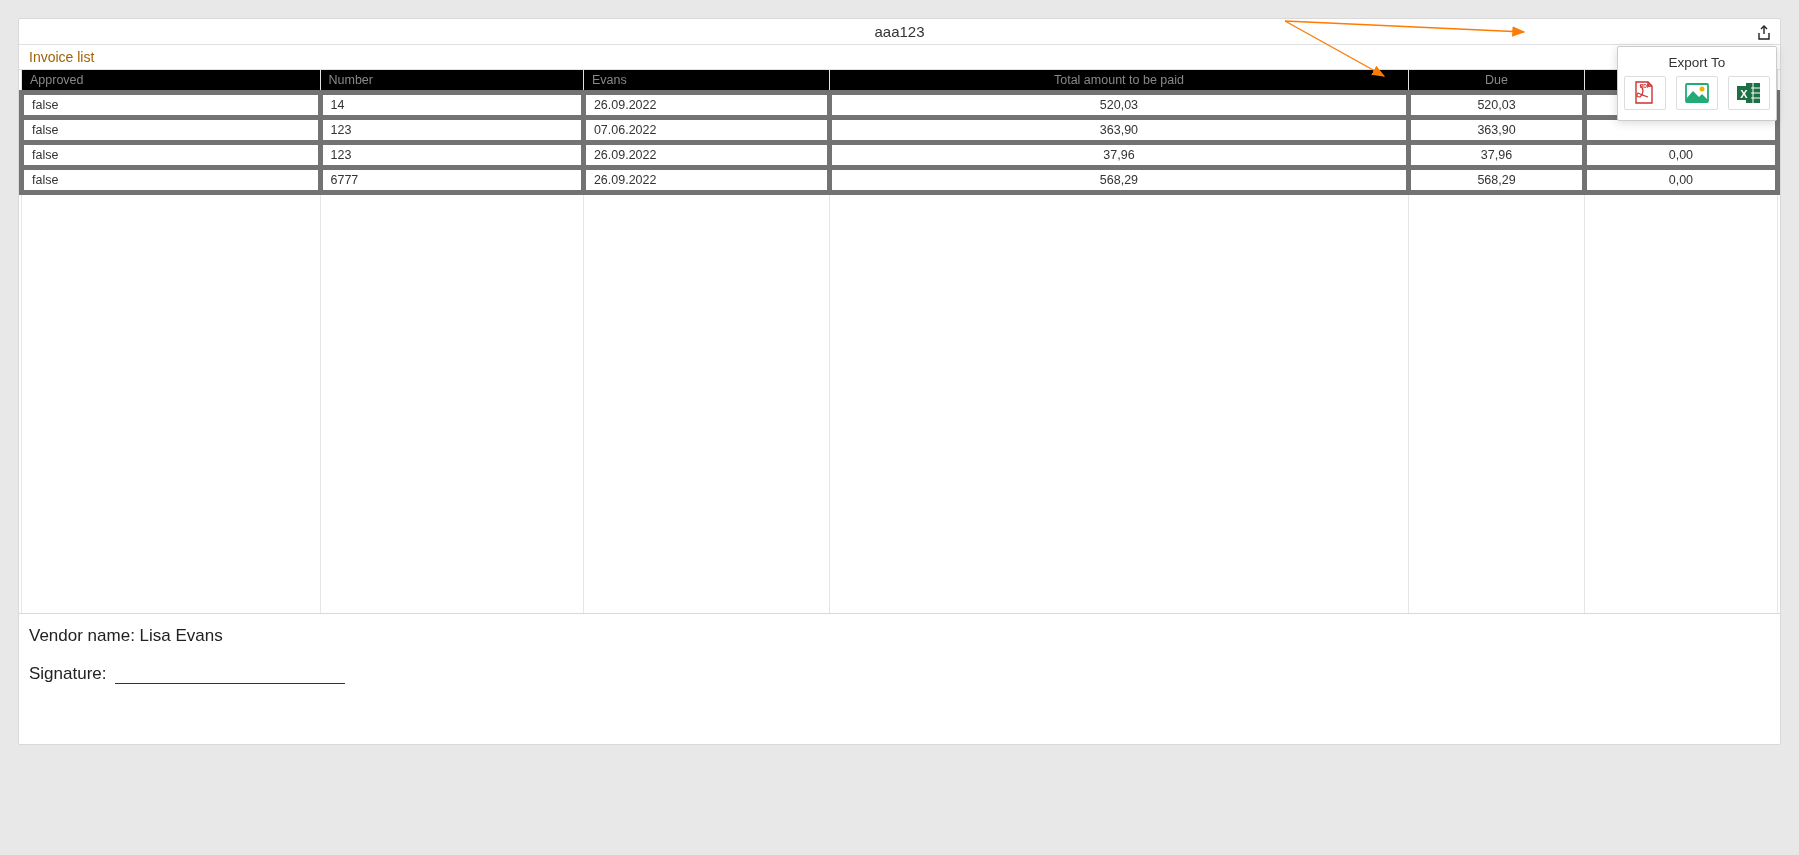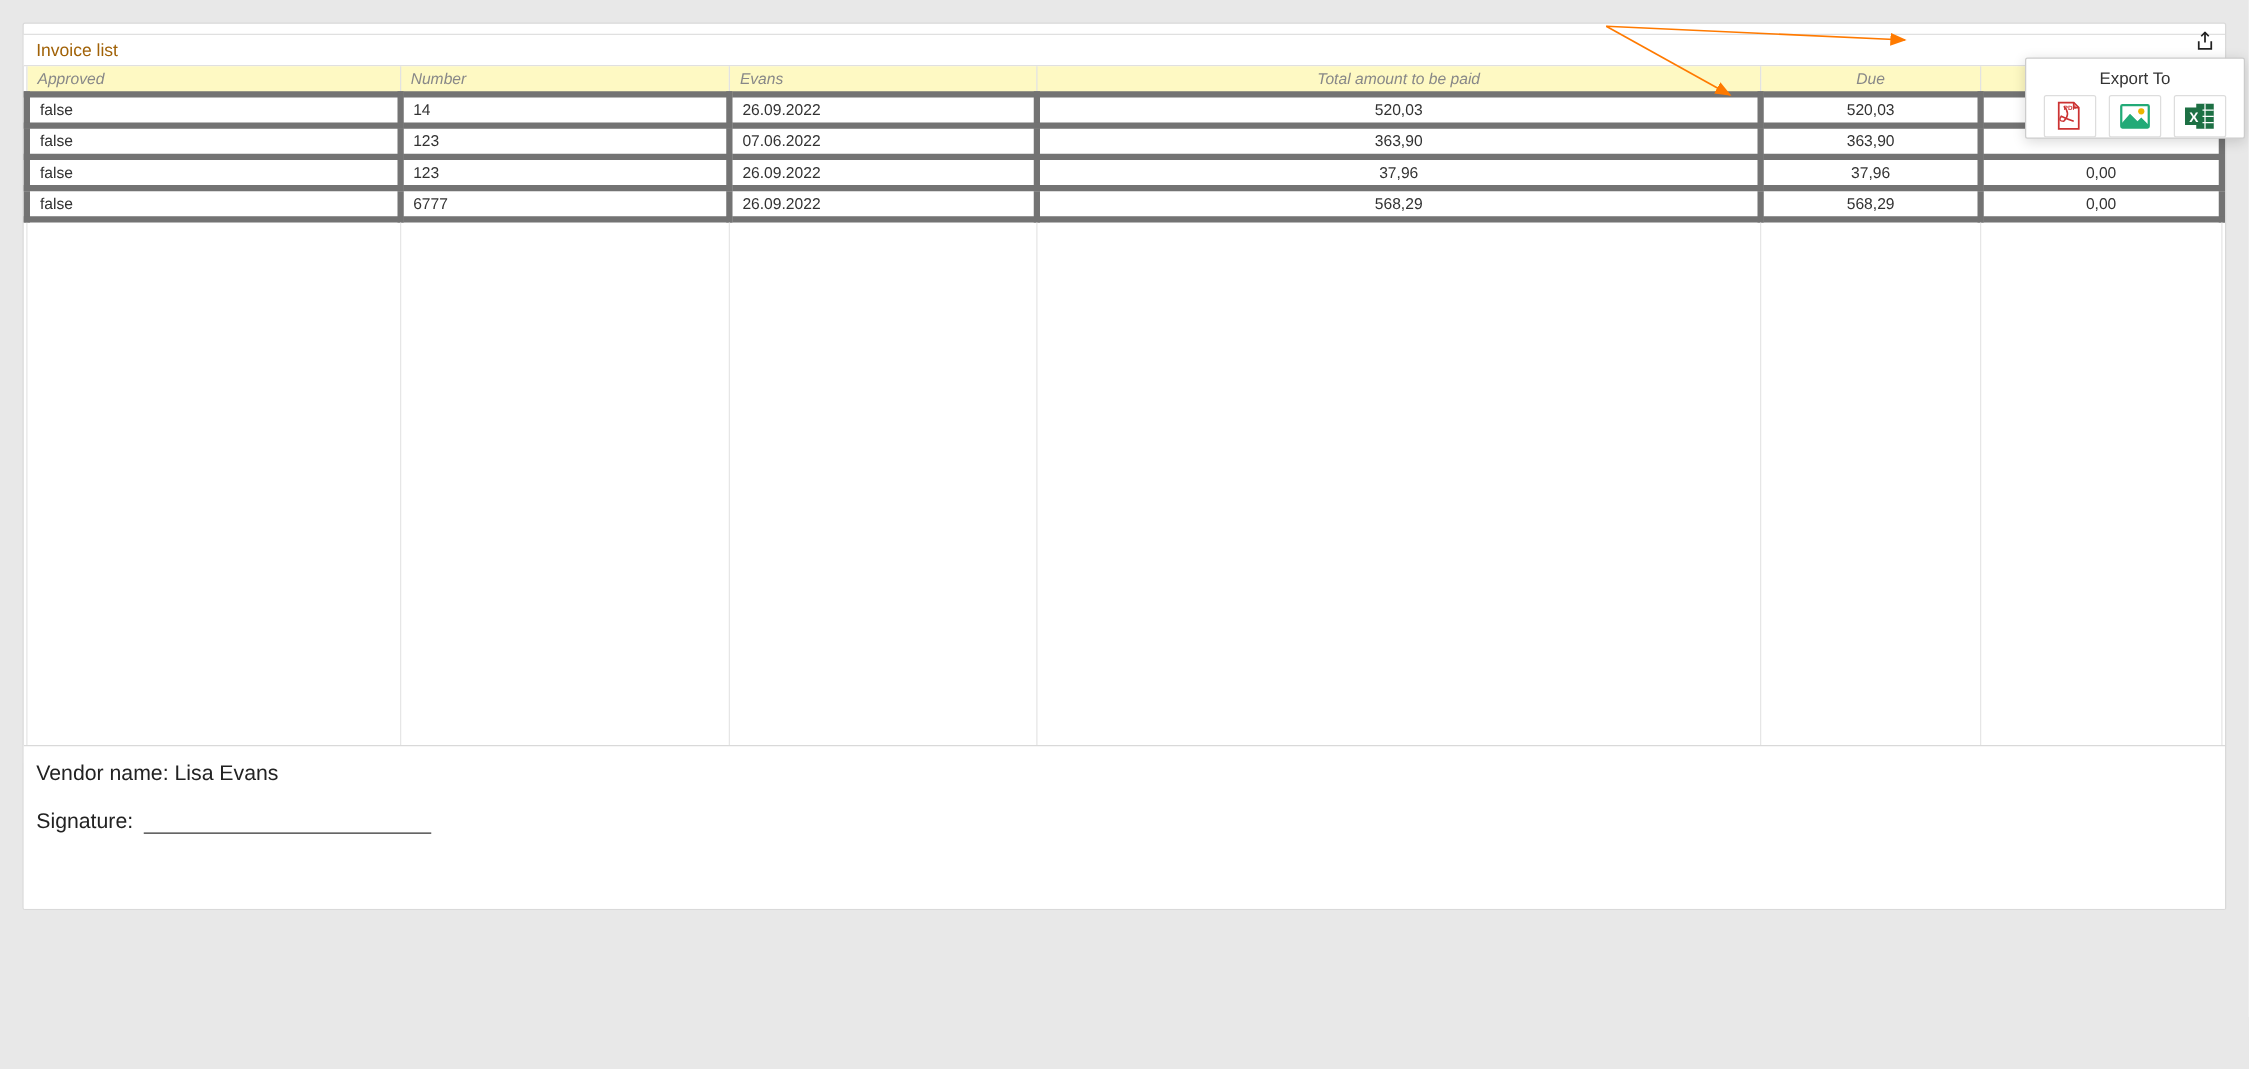--- a/index.html
+++ b/index.html
@@ -52,23 +52,22 @@
       table-layout: fixed;
       font-size: 12.5px;
     }
     thead th {
       text-align: left;
       font-weight: 400;
       color: #888;
       padding: 3px 8px;
       border: 1px solid #e2e2e2;
       border-top: none;
-      background: #fef9c3;
+      background: #000000;
       height: 22px;
-      font-style: italic;
     }
     tbody td {
       padding: 3px 8px;
       border: 5px solid #737373;
       color: #333;
       height: 21px;
     }
     tbody tr.spacer td {
       border-left: 1px solid #e6e6e6;
       border-right: 1px solid #e6e6e6;
@@ -92,27 +91,28 @@
       display: inline-block;
       border-bottom: 1px solid #333;
       width: 230px;
       vertical-align: bottom;
       margin-left: 4px;
     }
     
     .export-popup {
       position: absolute;
       top: 46px;
-      right: 3px;
-      width: 176px;
+      right: 22px;
+      width: 160px;
       background: #fff;
       border: 1px solid #ccc;
       box-shadow: 0 2px 10px rgba(0,0,0,0.15);
       border-radius: 2px;
       z-index: 10;
+      padding-bottom: 10px;
     }
     .export-popup-title {
       text-align: center;
       font-size: 13.5px;
       color: #333;
       padding: 8px 0 6px 0;
     }
     .export-icons {
       display: flex;
       justify-content: center;
@@ -134,20 +134,21 @@
       position: absolute;
       pointer-events: none;
       z-index: 5;
     }
   </style>
 </head>
 <body>
 
 <div class="panel">
   <div class="title-bar">
+    <span class="title-text">aaa123</span>
     <span class="export-btn">
       <svg width="16" height="16" viewBox="0 0 16 16" fill="none" stroke="#222" stroke-width="1.4">
         <path d="M8 1 L8 9"></path>
         <path d="M5 4 L8 1 L11 4"></path>
         <path d="M3 8 V14 H13 V8"></path>
       </svg>
     </span>
   </div>
 
   <div class="section-title">Invoice list</div>

